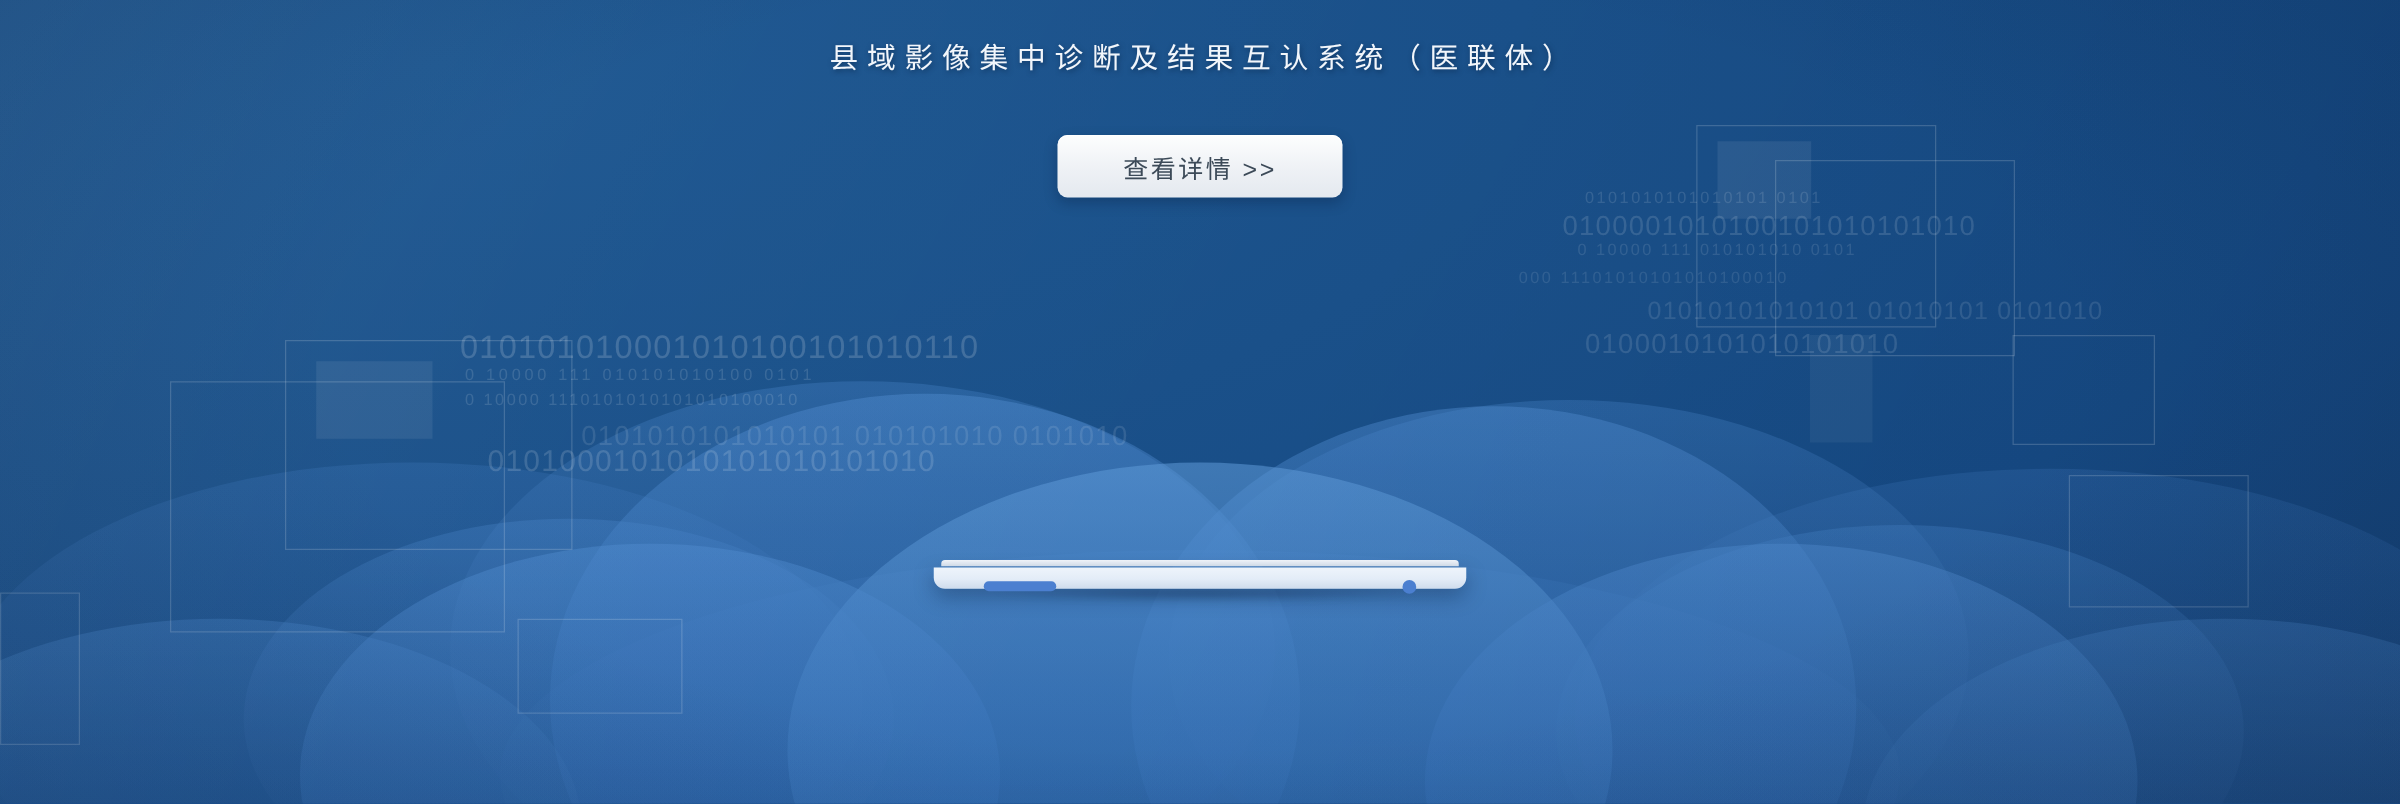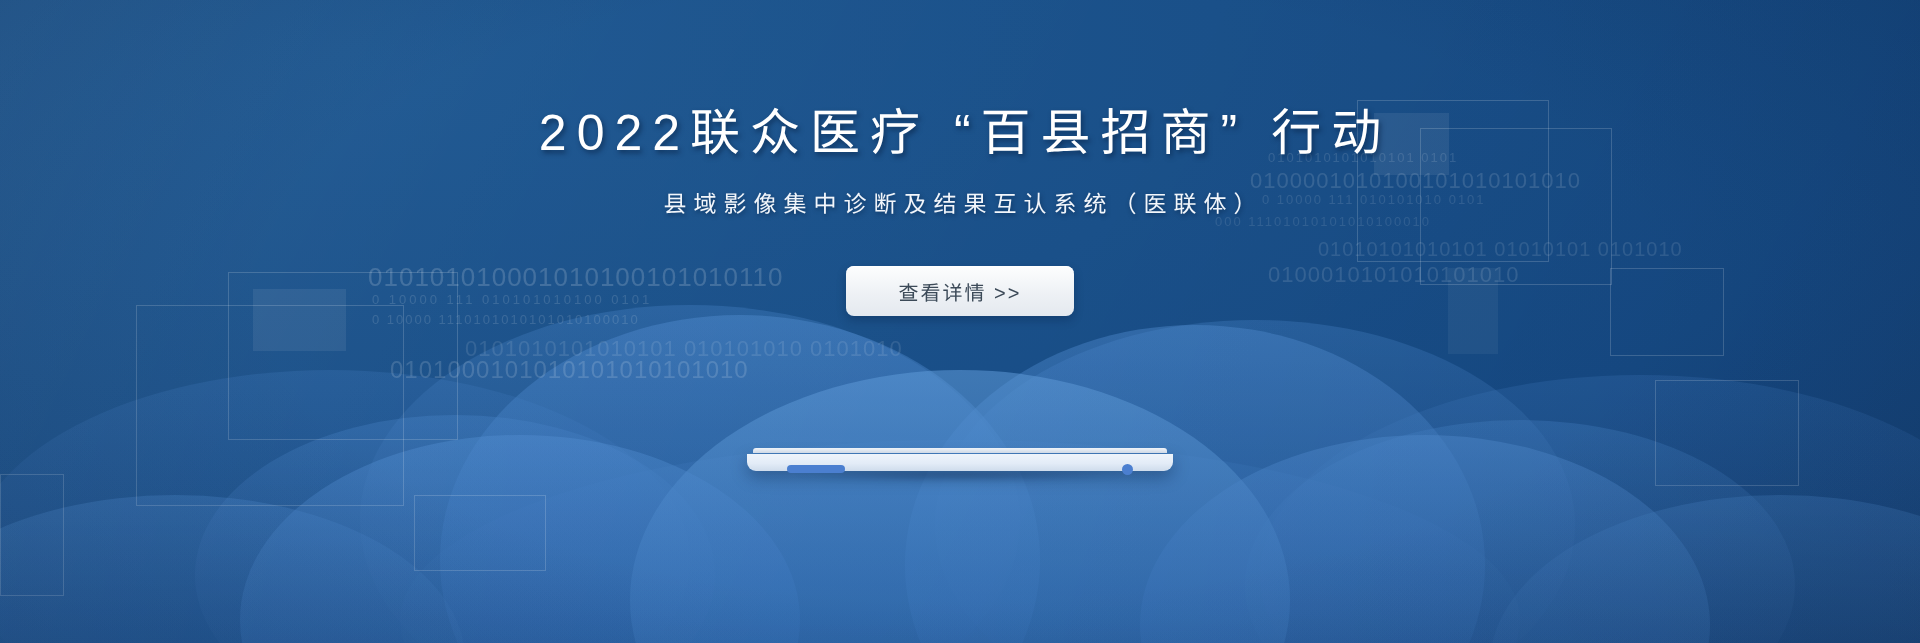--- a/index.html
+++ b/index.html
@@ -218,21 +218,20 @@
   <div class="binary b6">0101010101010101 0101</div>
   <div class="binary b7">0100001010100101010101010</div>
   <div class="binary b8">0 10000 111         010101010 0101</div>
   <div class="binary b9">000 11101010101010100010</div>
   <div class="binary b10">01010101010101 01010101 0101010</div>
   <div class="binary b11">0100010101010101010</div>
 
   <div class="vignette"></div>
 
   <div class="content">
-    <div class="title">2022联众医疗 “百县招商” 行动</div>
     <div class="subtitle">县域影像集中诊断及结果互认系统（医联体）</div>
     <button class="cta">查看详情 &gt;&gt;</button>
   </div>
 
   <div class="device-shadow"></div>
   <div class="device">
     <div class="device-lip"></div>
     <div class="device-body">
       <div class="device-notch"></div>
       <div class="device-dot"></div>

